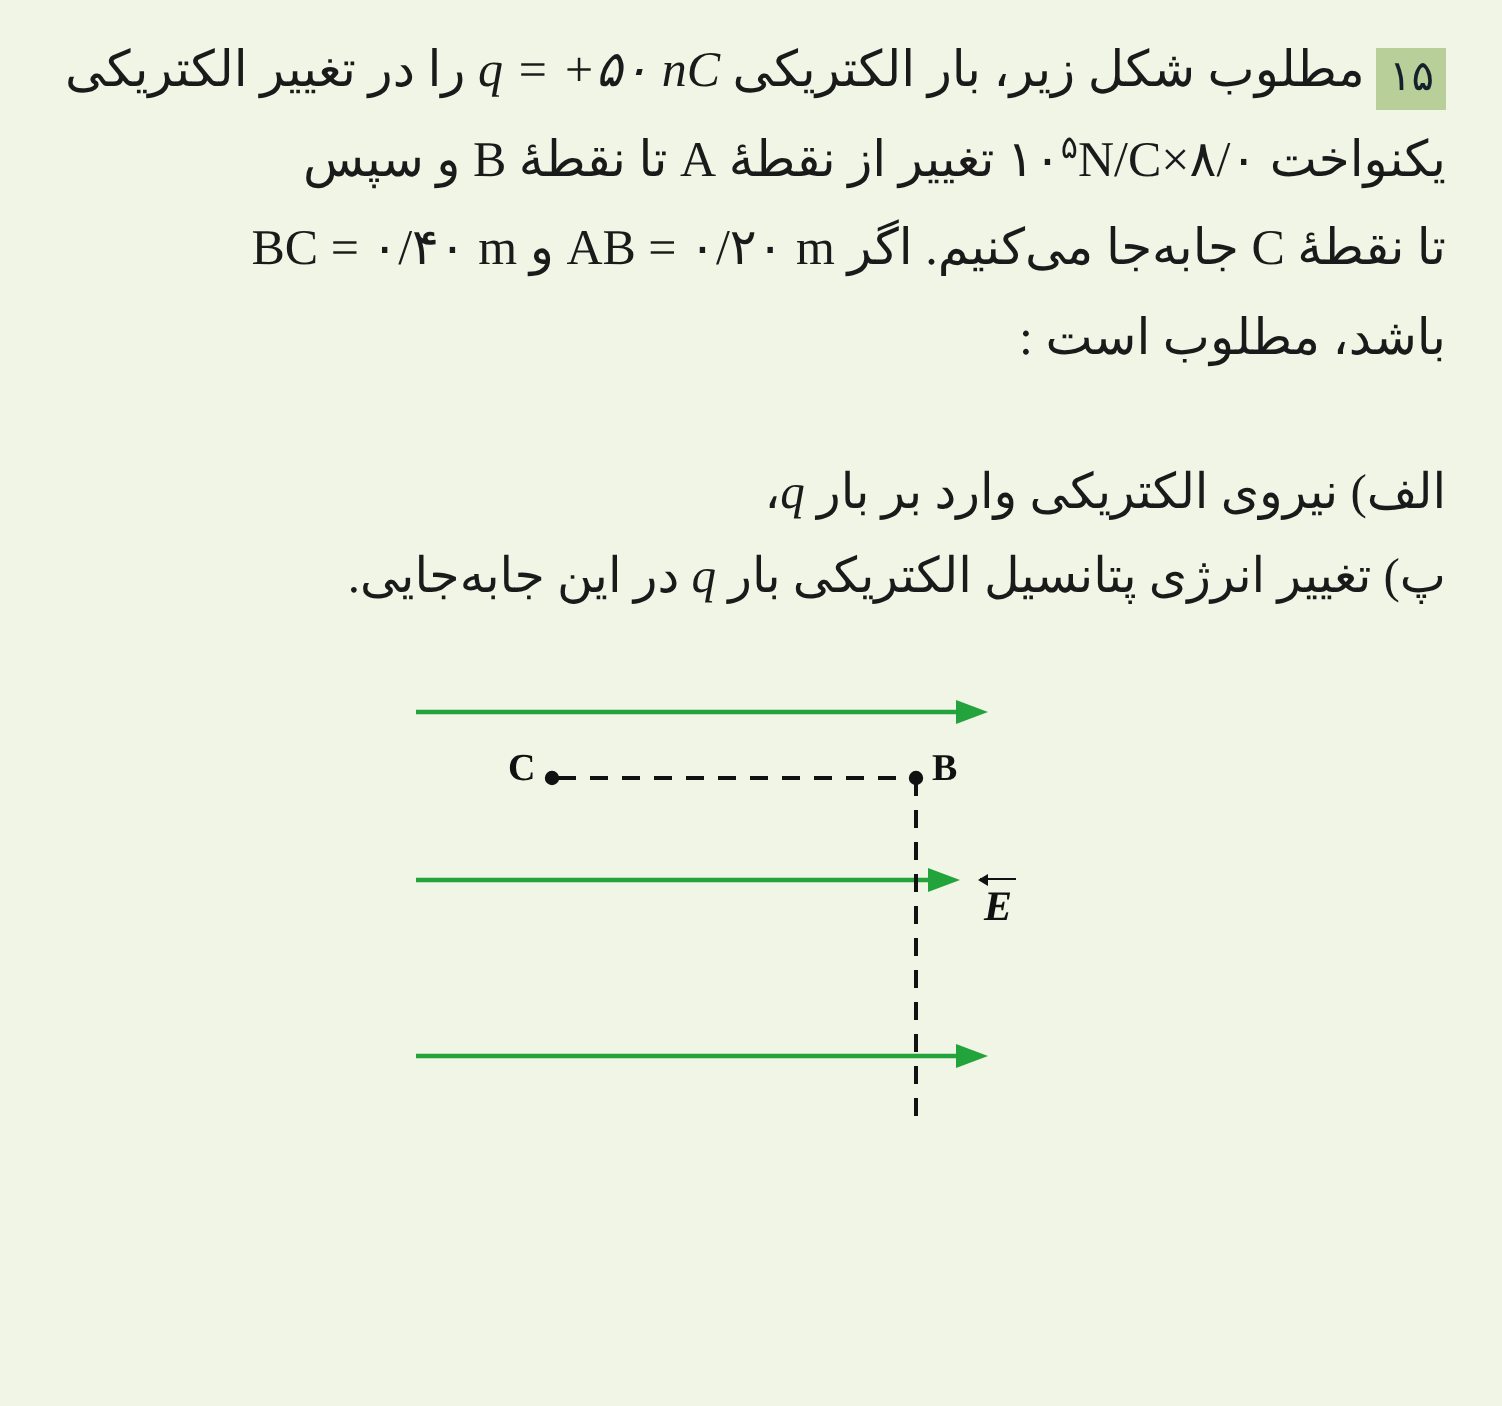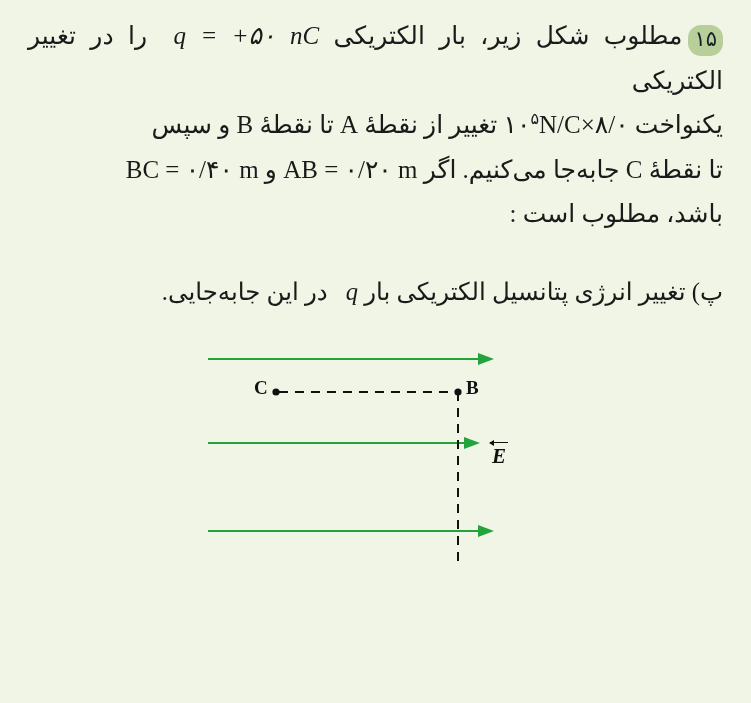--- a/index.html
+++ b/index.html
@@ -28,21 +28,20 @@
     display: inline-block;
     background: #b9cf9a;
     color: #17202a;
     font-family: "DejaVu Sans", sans-serif;
     font-size: 21px;
     line-height: 1;
     padding: 4px 6px 6px 6px;
     margin-left: 6px;
     vertical-align: -2px;
     letter-spacing: 0;
-    border-radius: 13px;
   }
 
   .stem {
     font-size: 25px;
     line-height: 1.78;
     text-align: justify;
     text-align-last: right;
     direction: rtl;
     margin: 0 2px;
   }
@@ -57,21 +56,20 @@
     direction: rtl;
   }
   .parts div {
     margin: 0;
   }
 
   
   .mi {
     font-family: "Liberation Serif", serif;
     font-style: italic;
-    margin-left: 12px;
   }
   .mup {
     font-family: Liberation Serif, serif;
     font-style: normal;
   }
   .nowrap { white-space: nowrap; }
   sup.exp {
     font-size: 0.64em;
     vertical-align: 0.55em;
     font-style: normal;
@@ -128,20 +126,23 @@
       <span>یکنواخت</span><span> </span><span class="mup nowrap"><span>۸/۰×۱۰</span><sup class="exp">۵</sup><span>N/C</span></span><span> </span><span>تغییر از نقطۀ A تا نقطۀ B و سپس</span>
     </p>
     <p>
       <span>تا نقطۀ C جابه‌جا می‌کنیم. اگر</span><span> </span><span class="mup nowrap">AB = ۰/۲۰ m</span><span> </span><span>و</span><span> </span><span class="mup nowrap">BC = ۰/۴۰ m</span>
     </p>
     <p>باشد، مطلوب است :</p>
   </div>
 
   <div class="parts">
     <div>
+      <span>الف) نیروی الکتریکی وارد بر بار</span><span> </span><span class="mi">q</span><span>،</span>
+    </div>
+    <div>
       <span>پ) تغییر انرژی پتانسیل الکتریکی بار</span><span> </span><span class="mi">q</span><span> </span><span>در این جابه‌جایی.</span>
     </div>
   </div>
 
   <div class="figure">
     <svg width="699" height="225" viewBox="0 0 699 225">
 
       <g>
         <line x1="182" y1="18" x2="452" y2="18" stroke="#22a33c" stroke-width="2.2"></line>
         <polygon points="452,12 468,18 452,24" fill="#22a33c"></polygon>

